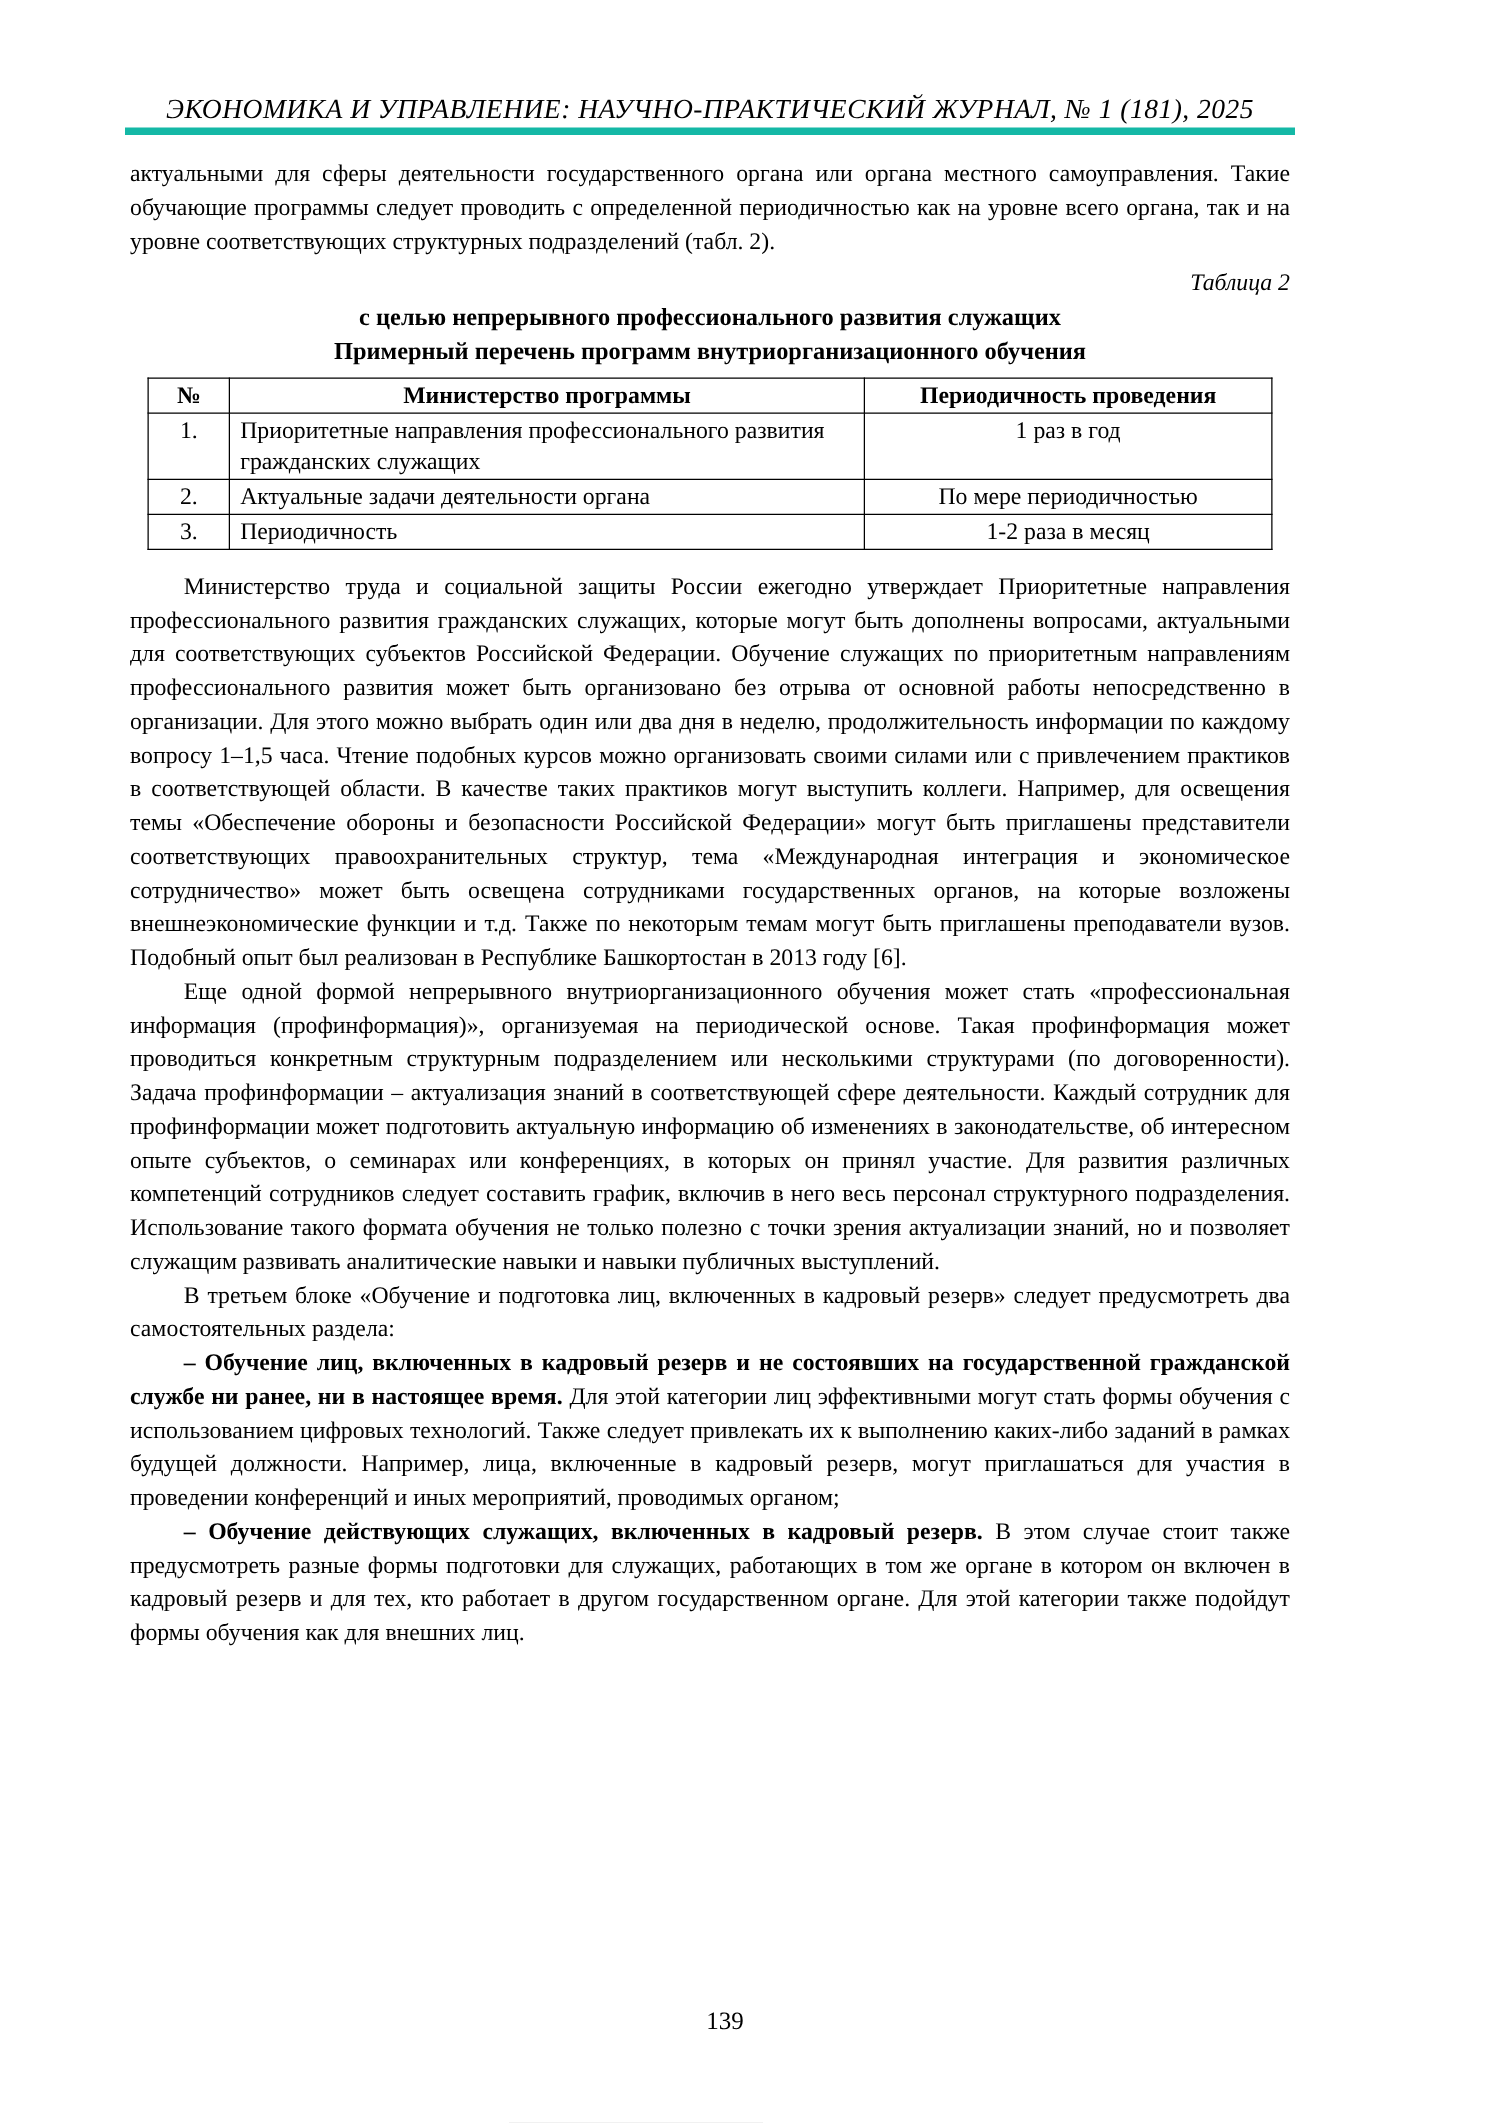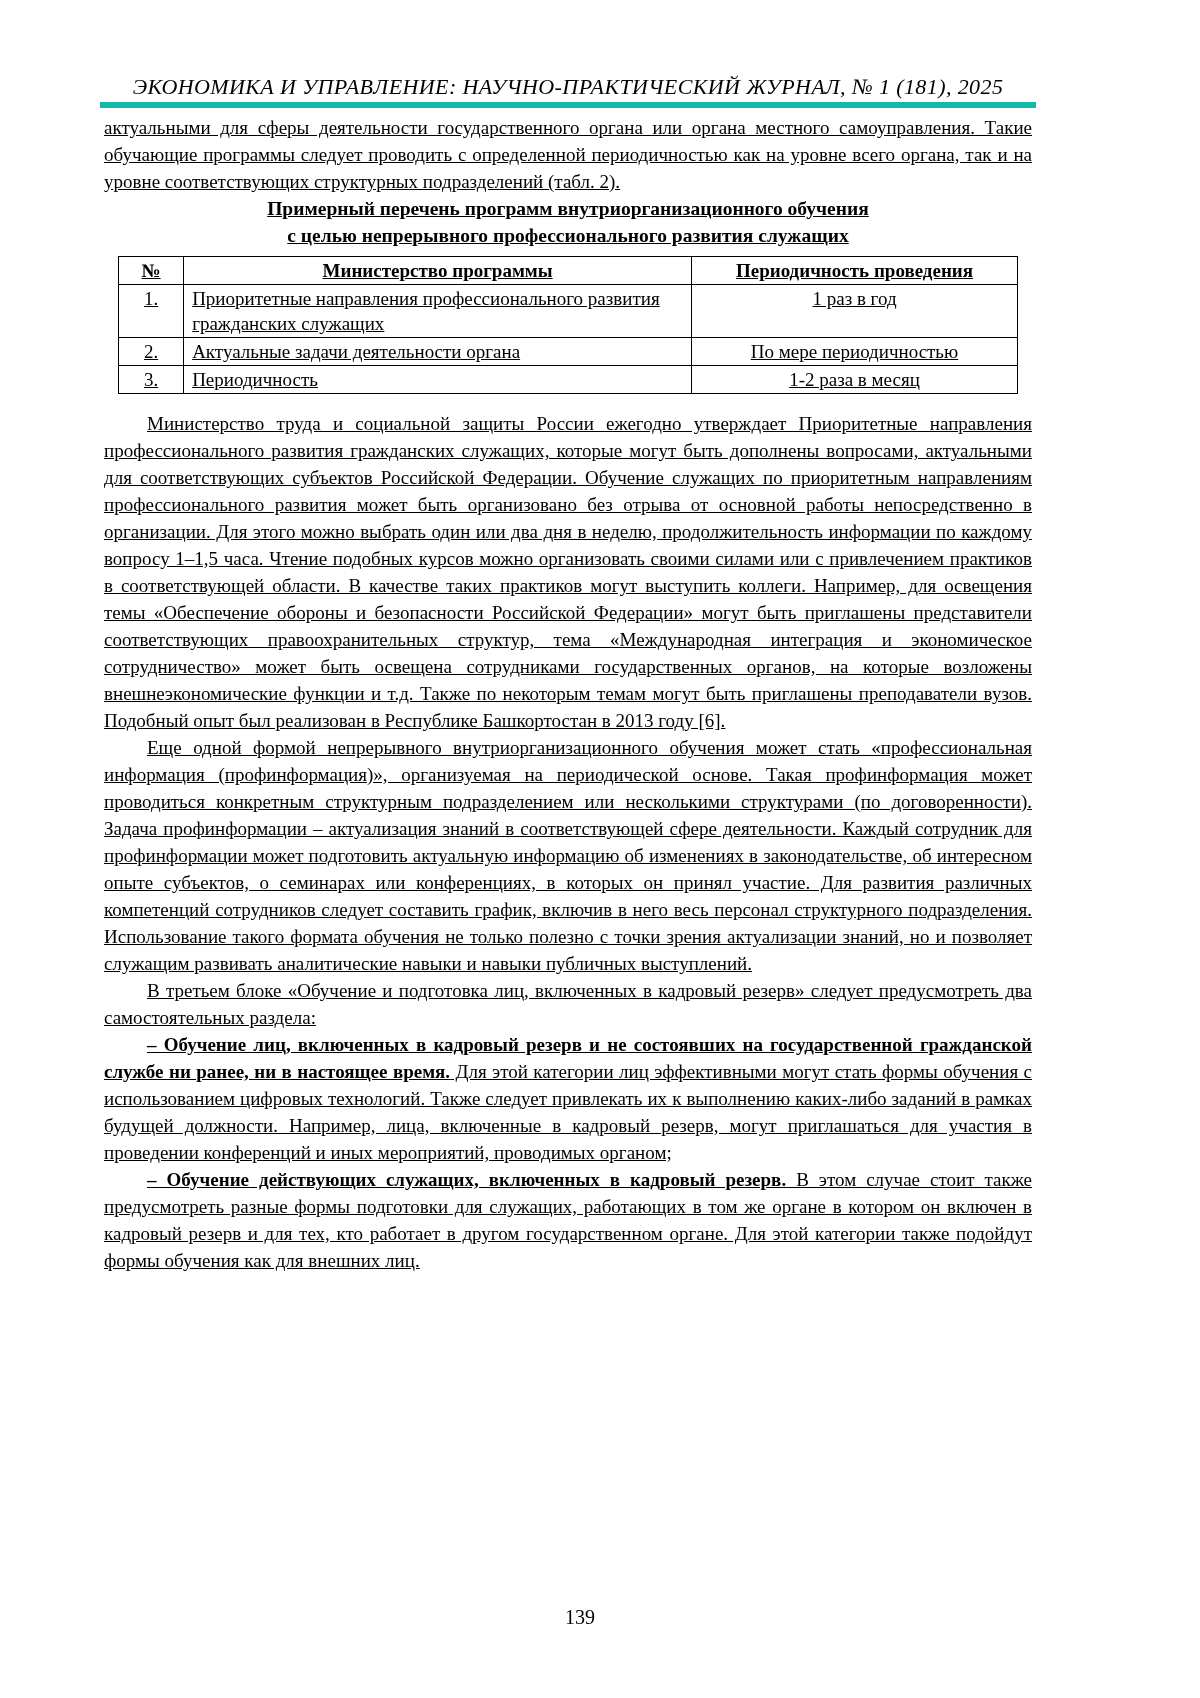--- a/index.html
+++ b/index.html
@@ -21,23 +21,22 @@
     text-align: center;
     font-style: italic;
     font-size: 22px;
     letter-spacing: 0.4px;
     padding-bottom: 2px;
     border-bottom: 6px solid #14b8a6;
   }
   .content {
     position: absolute;
     left: 104px;
-    top: 114px;
+    top: 126px;
     width: 928px;
-    text-decoration: underline;
   }
   .para {
     margin: 0;
     font-size: 19px;
     line-height: 27px;
     text-align: justify;
     text-indent: 43px;
   }
   .para.noindent { text-indent: 0; }
   .table-label {
@@ -88,24 +87,25 @@
 <div class="page">
 
   <header class="journal-header">
     <span>ЭКОНОМИКА И УПРАВЛЕНИЕ: НАУЧНО-ПРАКТИЧЕСКИЙ ЖУРНАЛ, № 1 (181), 2025</span>
   </header>
 
   <main class="content">
 
     <p class="para noindent">актуальными для сферы деятельности государственного органа или органа местного самоуправления. Такие обучающие программы следует проводить с определенной периодичностью как на уровне всего органа, так и на уровне соответствующих структурных подразделений (табл. 2).</p>
 
+    <div class="table-label">Таблица 2</div>
 
     <div class="table-title">
+      <div>с целью непрерывного профессионального развития служащих</div>
       <div>Примерный перечень программ внутриорганизационного обучения</div>
-      <div>с целью непрерывного профессионального развития служащих</div>
     </div>
 
     <table class="data-table">
       <thead>
         <tr>
           <th class="col-num">№</th>
           <th class="col-program">Министерство программы</th>
           <th class="col-period">Периодичность проведения</th>
         </tr>
       </thead>

